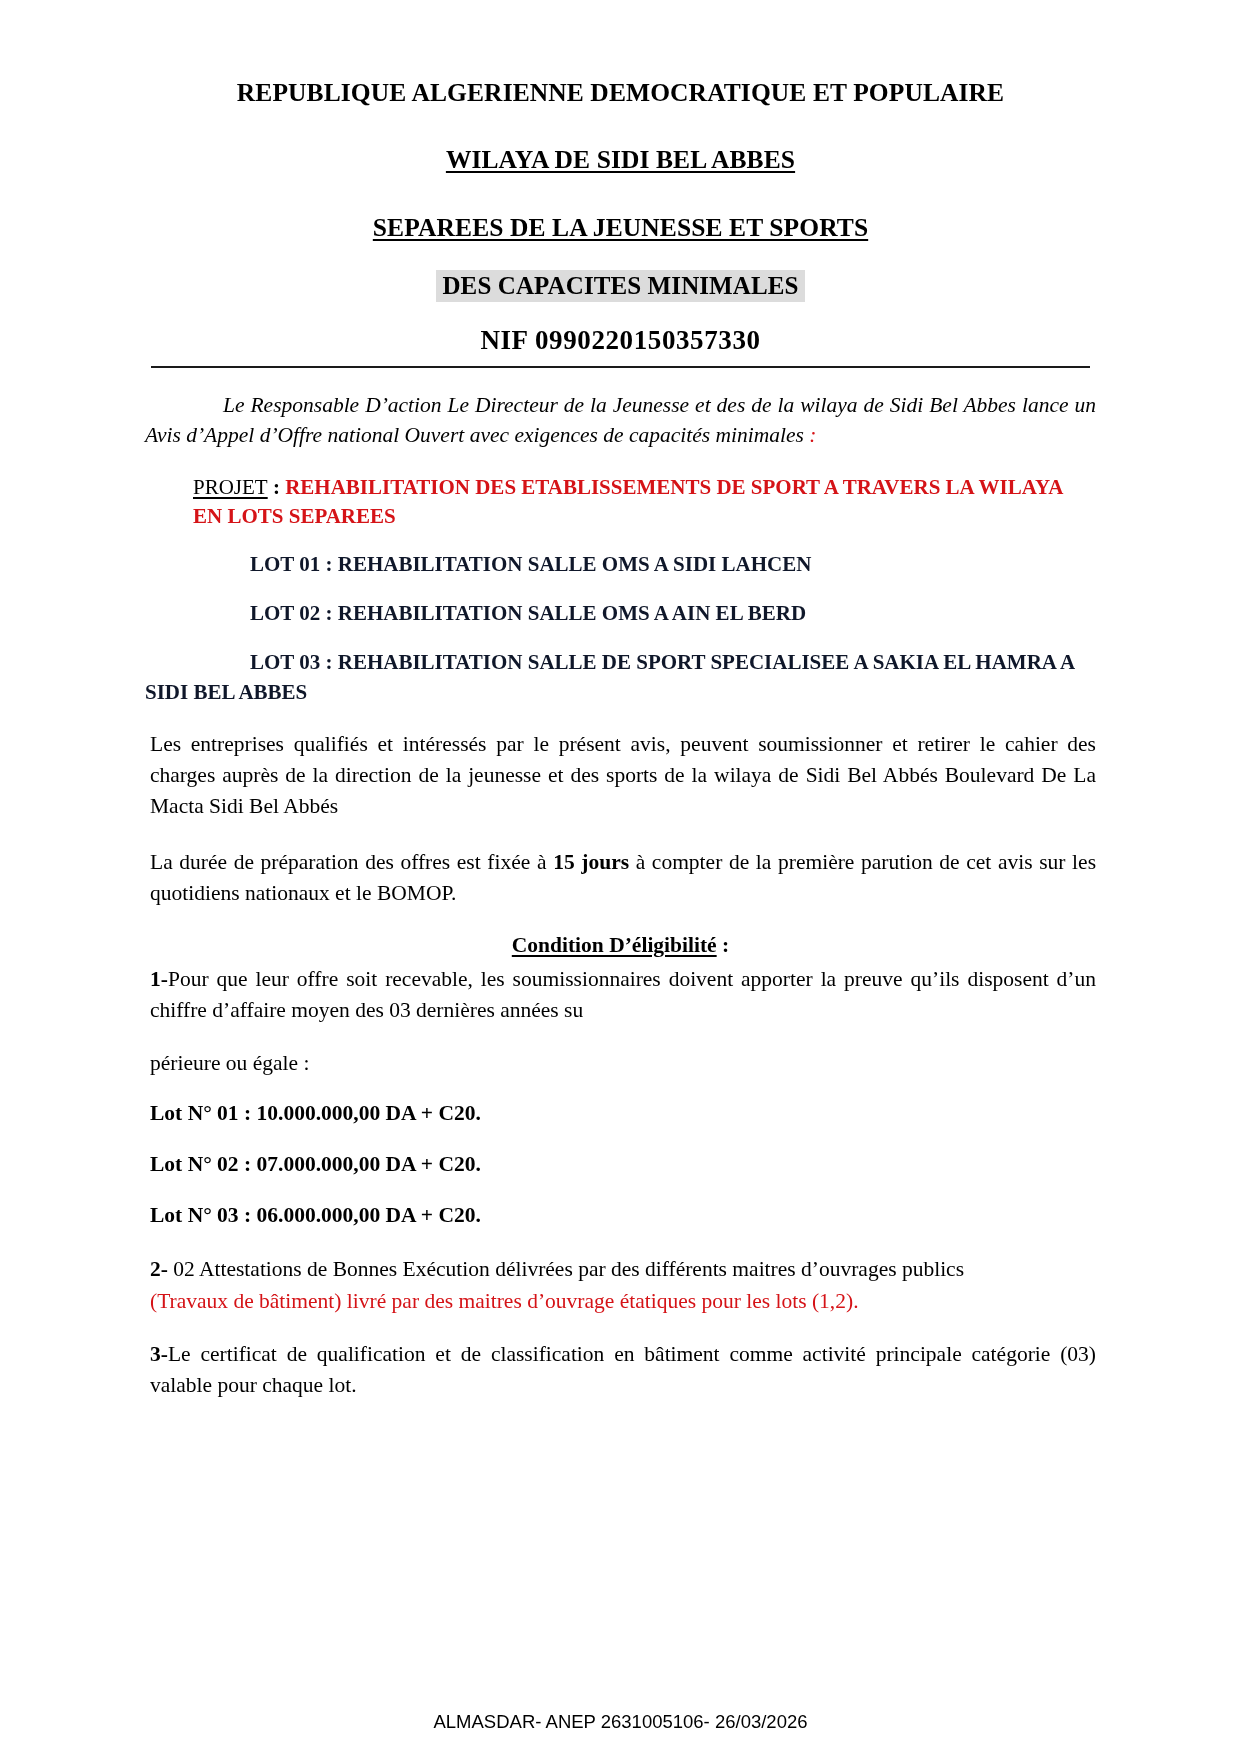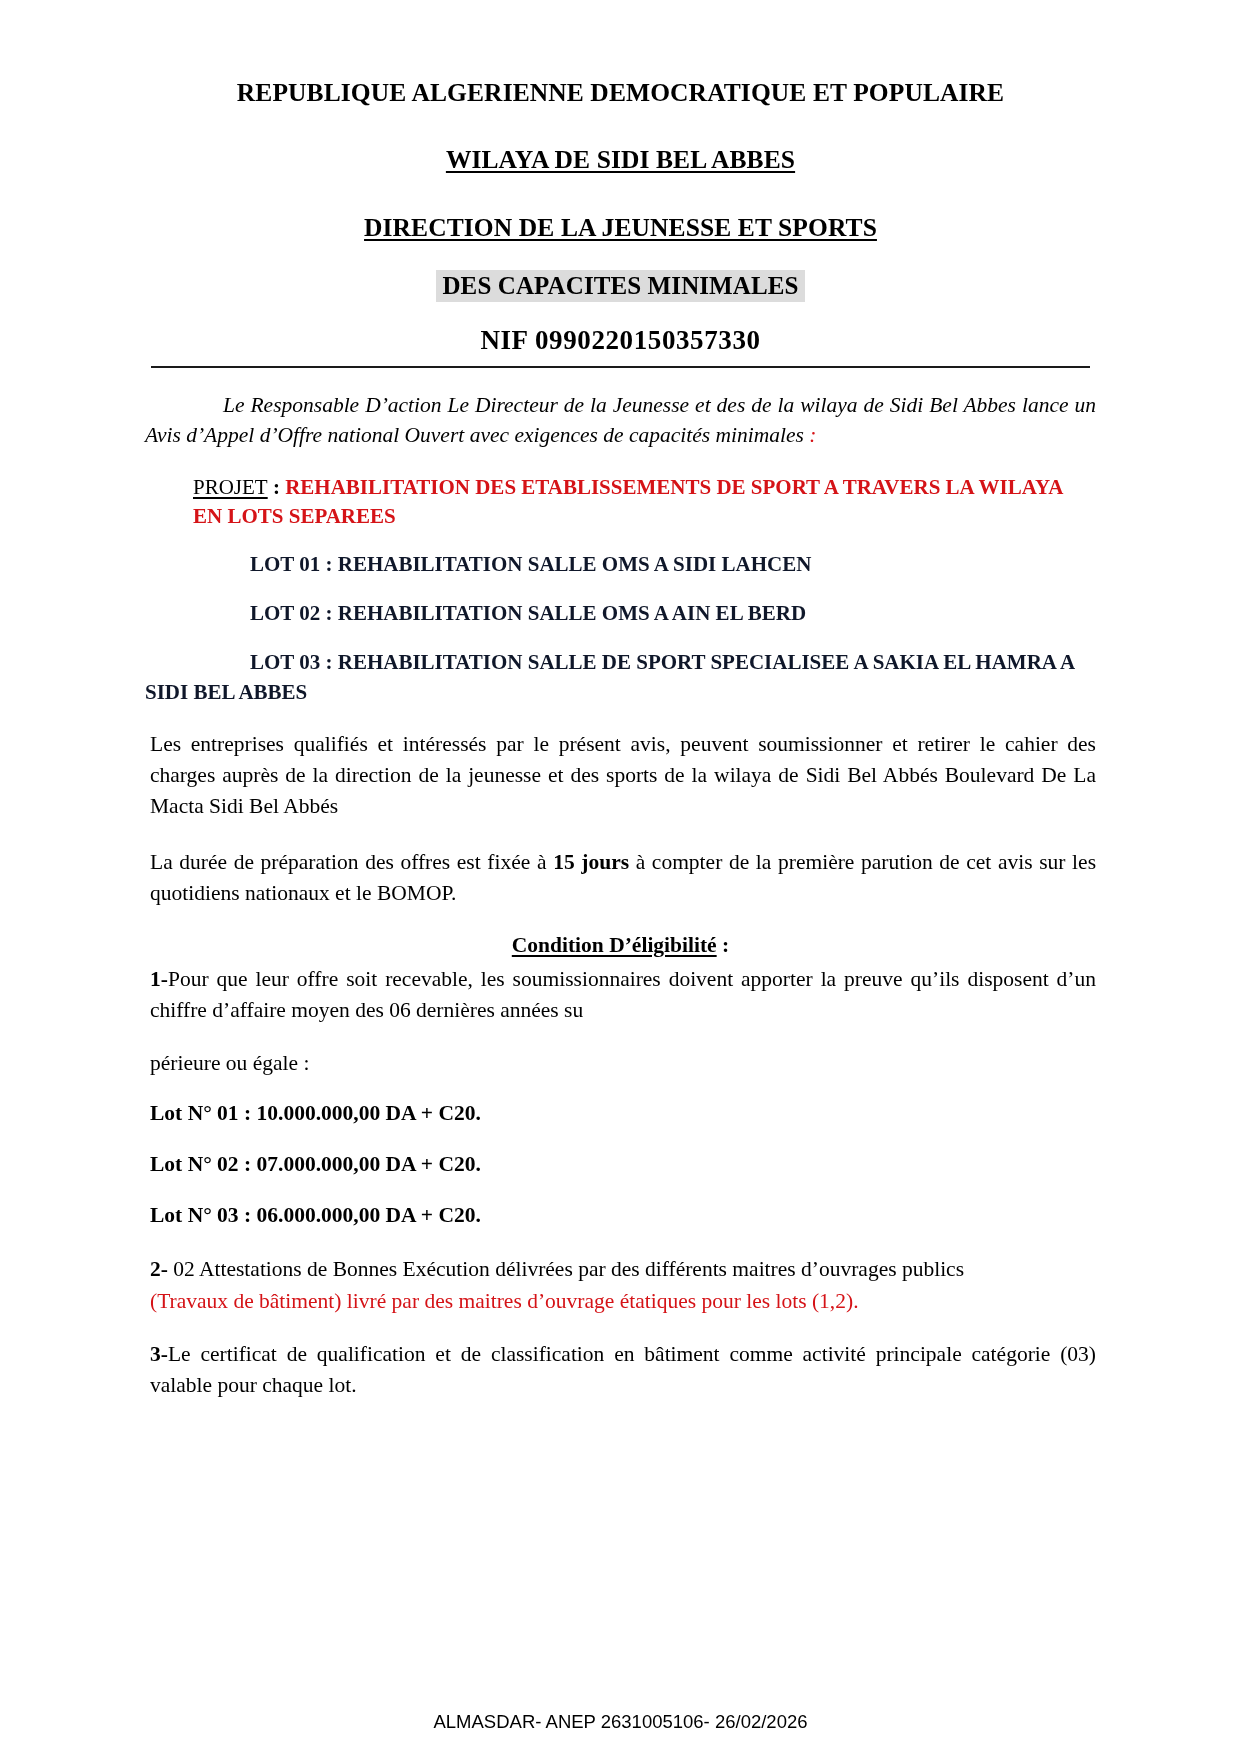--- a/index.html
+++ b/index.html
@@ -161,21 +161,21 @@
 
   <div class="hd hd-1">
     <span>REPUBLIQUE ALGERIENNE DEMOCRATIQUE ET POPULAIRE</span>
   </div>
 
   <div class="hd hd-2">
     <span class="u">WILAYA DE SIDI BEL ABBES</span>
   </div>
 
   <div class="hd hd-3">
-    <span class="u">DIRECTION DE LA JEUNESSE ET SPORTS</span>
+    <span class="u">SEPAREES DE LA JEUNESSE ET SPORTS</span>
   </div>
 
 
   <div class="hd hd-5">
     <span class="hl">DES CAPACITES MINIMALES</span>
   </div>
 
   <div class="nif">
     <span>NIF 0990220150357330</span>
   </div>
@@ -189,30 +189,30 @@
   <p class="lot-line">LOT 01 : REHABILITATION SALLE OMS A SIDI LAHCEN</p>
   <p class="lot-line">LOT 02 : REHABILITATION SALLE OMS A AIN EL BERD</p>
   <p class="lot-line wrap">LOT 03 : REHABILITATION SALLE DE SPORT SPECIALISEE A SAKIA EL HAMRA A SIDI BEL ABBES</p>
 
   <p class="body-p">Les entreprises qualifiés et intéressés par le présent avis, peuvent soumissionner et retirer le cahier des charges auprès de la direction de la jeunesse et des sports de la wilaya de   Sidi Bel Abbés Boulevard De La Macta Sidi Bel Abbés</p>
 
   <p class="body-p"><span>La durée de préparation des offres est fixée à </span><b>15 jours</b><span> à compter de la première parution de cet avis sur les quotidiens nationaux et le BOMOP.</span></p>
 
   <p class="cond-head"><span class="u">Condition D’éligibilité</span><span> :</span></p>
 
-  <p class="item"><span class="num">1-</span><span>Pour que leur offre soit recevable, les soumissionnaires doivent apporter la preuve qu’ils disposent d’un chiffre d’affaire moyen des 06 dernières années su</span></p>
+  <p class="item"><span class="num">1-</span><span>Pour que leur offre soit recevable, les soumissionnaires doivent apporter la preuve qu’ils disposent d’un chiffre d’affaire moyen des 03 dernières années su</span></p>
 
   <p class="item item-left">périeure ou égale :</p>
 
   <p class="amount">Lot N° 01 : 10.000.000,00 DA + C20.</p>
   <p class="amount">Lot N° 02 : 07.000.000,00 DA + C20.</p>
   <p class="amount">Lot N° 03 : 06.000.000,00 DA + C20.</p>
 
   <p class="item item-left"><span class="num">2-</span><span> 02 Attestations de Bonnes Exécution délivrées par des différents maitres d’ouvrages publics </span><br><span class="red">(Travaux de bâtiment) livré par des maitres d’ouvrage étatiques pour les lots (1,2).</span></p>
 
 
   <p class="item"><span class="num">3-</span><span>Le certificat de qualification et de classification en bâtiment comme activité principale catégorie (03) valable pour chaque lot.</span></p>
 
   <div class="footer">
-    <span>ALMASDAR- ANEP 2631005106- 26/02/2026</span>
+    <span>ALMASDAR- ANEP 2631005106- 26/03/2026</span>
   </div>
 
 </div>
 
 </body></html>

